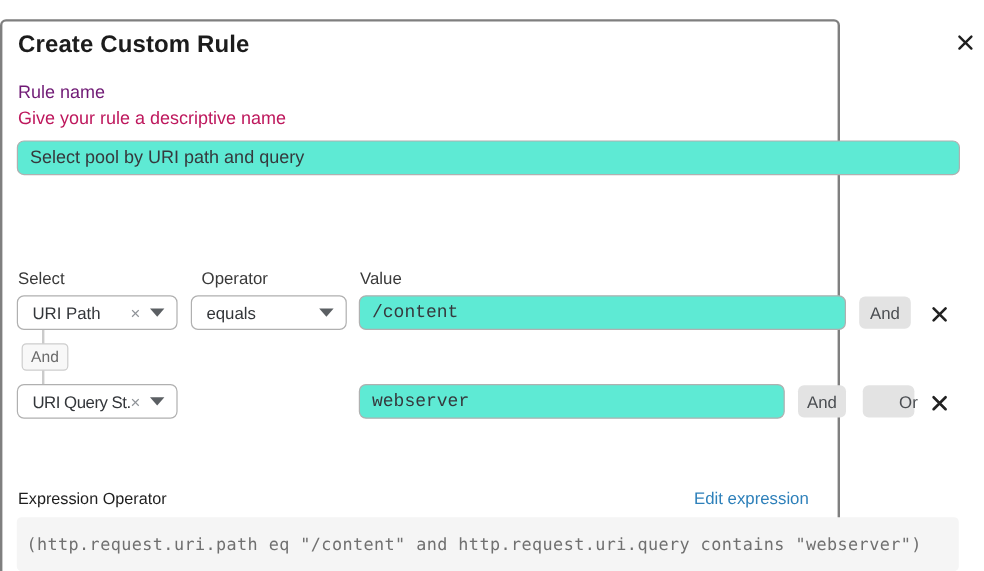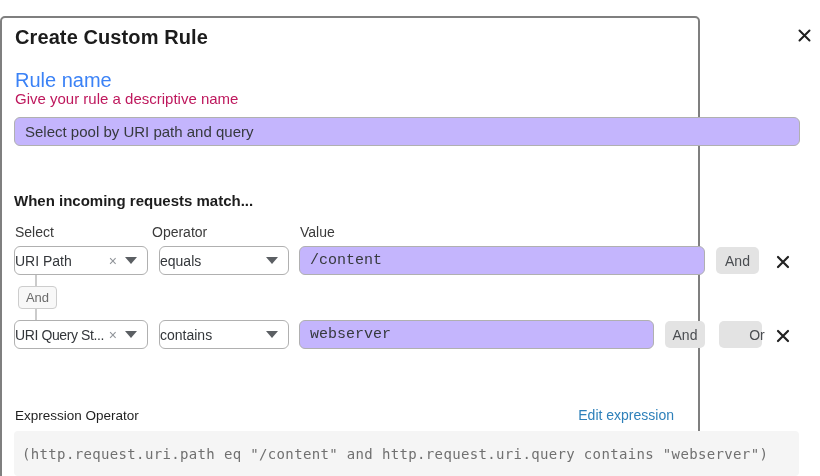--- a/index.html
+++ b/index.html
@@ -24,44 +24,44 @@
     left: 13px; top: 8px;
     font-size: 20px; font-weight: 700; color: #1c1c1c;
     letter-spacing: 0.1px;
   }
   .close-btn {
     left: 792px; top: 7px; width: 20px; height: 20px;
     display: flex; align-items: center; justify-content: center;
     cursor: pointer;
   }
 
-  .field-label { font-size: 20px; color: #3b82f6; }
+  .field-label { font-size: 15px; color: #701a75; }
   .helper-text { font-size: 15px; color: #be185d; }
 
   .text-input {
     border: 1px solid #b0b0b0; border-radius: 6px;
-    background: #c4b5fd; color: #36393d;
+    background: #5eead4; color: #36393d;
     font-family: "Liberation Sans", "DejaVu Sans", sans-serif;
     font-size: 15px; padding: 0 10px;
     outline: none;
   }
   .name-input { left: 12px; top: 99px; width: 786px; height: 29px; }
 
   .section-heading {
     left: 12px; top: 174px;
     font-size: 15px; font-weight: 700; color: #1d1d1d;
   }
   .col-label { top: 206px; font-size: 14px; color: #3a3a3a; }
 
   .select-box {
     height: 29px;
     border: 1px solid #b0b0b0; border-radius: 6px;
     background: #fff;
     display: flex; align-items: center;
-    padding-right: 8px;
+    padding-left: 12px; padding-right: 8px;
     cursor: pointer;
   }
   .select-label {
     font-size: 14px; color: #33363a;
     white-space: nowrap; overflow: hidden;
     flex: 1 1 auto;
   }
   .select-label.tight { letter-spacing: -0.4px; }
   .mini-clear {
     font-size: 14px; color: #8f9398;
@@ -132,24 +132,23 @@
       <svg class="x-svg" width="15" height="15" viewBox="0 0 15 15">
           <path d="M2.5 2.5 L12.5 12.5 M12.5 2.5 L2.5 12.5" stroke="#1f1f1f" stroke-width="2" stroke-linecap="round" fill="none"></path>
         </svg>
     </span>
   </div>
 
   <div class="abs field-label" style="left:13px; top:51px;">Rule name</div>
   <div class="abs helper-text" style="left:13px; top:72px;">Give your rule a descriptive name</div>
   <input class="abs text-input name-input" type="text" value="Select pool by URI path and query" style="">
 
-  <div class="abs section-heading">When incoming requests match...</div>
 
   <div class="abs col-label" style="left:13px;">Select</div>
-  <div class="abs col-label" style="left:150px;">Operator</div>
+  <div class="abs col-label" style="left:166px;">Operator</div>
   <div class="abs col-label" style="left:298px;">Value</div>
 
   <div class="abs select-box" style="left:12px; top:228px; width:134px;">
     <span class="select-label">URI Path</span>
     <span class="mini-clear">×</span>
     <span class="caret"></span>
   </div>
   <div class="abs select-box" style="left:157px; top:228px; width:130px;">
     <span class="select-label">equals</span>
     <span class="caret"></span>
@@ -165,24 +164,20 @@
   </div>
 
   <div class="abs connector-line"></div>
   <div class="abs connector-badge">And</div>
 
   <div class="abs select-box" style="left:12px; top:302px; width:134px;">
     <span class="select-label tight">URI Query St...</span>
     <span class="mini-clear">×</span>
     <span class="caret"></span>
   </div>
-  <div class="abs select-box" style="left:157px; top:302px; width:130px;">
-    <span class="select-label">contains</span>
-    <span class="caret"></span>
-  </div>
   <input class="abs text-input value-input" style="left: 297px; top: 302px; width: 355px;" type="text" value="webserver">
   <button class="abs logic-btn" style="left:663px; top:303px; width:40px;">And</button>
   <button class="abs logic-btn" style="left:717px; top:303px; width:43px;padding-left:33px;">Or</button>
   <div class="abs row-x" style="left:772px; top:309px;">
     <span>
       <svg class="x-svg" width="14" height="14" viewBox="0 0 14 14">
           <path d="M2 2 L12 12 M12 2 L2 12" stroke="#222222" stroke-width="2.2" stroke-linecap="round" fill="none"></path>
         </svg>
     </span>
   </div>

